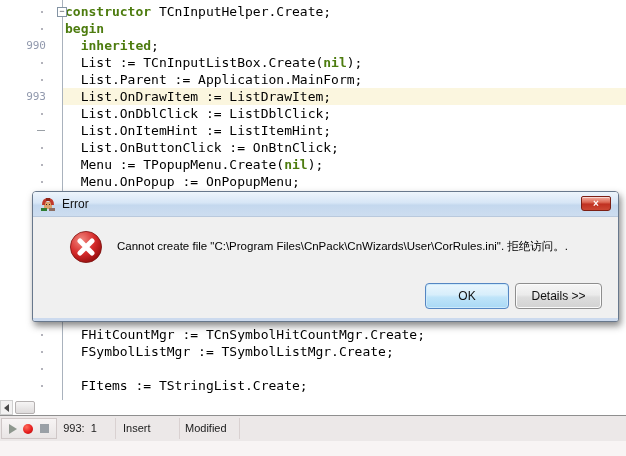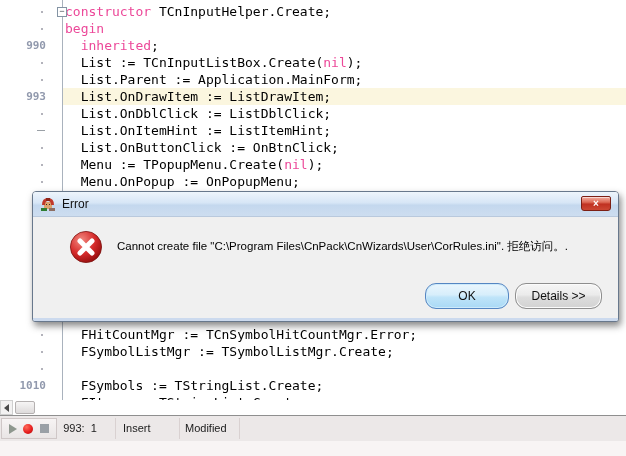--- a/index.html
+++ b/index.html
@@ -11,28 +11,28 @@
   #editor { position:absolute; left:0; top:0; width:626px; height:400px;
             background:#fff; overflow:hidden;
             font-family:"DejaVu Sans Mono","Liberation Mono",monospace;
             font-size:13px; color:#000; }
   #editor .sep { position:absolute; left:62px; top:0; width:1px; height:400px; background:#a9b2bd; }
   #code-rows { position:absolute; left:0; top:3px; width:626px; }
   .row { position:relative; height:17px; }
   .row.current::before { content:''; position:absolute; left:63px; right:0; top:0; bottom:0;
                          background:#fbf6df; }
   .gut { position:absolute; left:0; top:0; width:46px; height:17px;
-         font-size:11px; line-height:17px; text-align:right; color:#9199ad;font-weight:bold; }
+         font-size:11px; line-height:17px; text-align:right; color:#9199ad; }
   .gut.dot::after { content:''; position:absolute; right:3px; top:8px; width:2px; height:2px; background:#b3b3bb; }
   .gut.dash::after { content:''; position:absolute; right:1px; top:8px; width:8px; height:1px; background:#9aa0a6; }
   .fold { position:absolute; left:57px; top:4px; width:10px; height:10px; background:#fff;
           border:1px solid #8494a4; color:#3d4650; font-size:9px; line-height:7px;
           text-align:center; z-index:2; font-family:"Liberation Sans",sans-serif; }
   .codetext { position:absolute; left:65px; top:1px; white-space:pre; z-index:1; }
-  .codetext .kw { color:#ec4899; font-weight:normal; }
+  .codetext .kw { color:#4d7c0f; font-weight:bold; }
 
   
   #hscroll { position:absolute; left:0; top:400px; width:626px; height:15px; background:#fff; }
   #hscroll .larr { position:absolute; left:0; top:0; width:13px; height:15px;
                    background:#f3f2f2; border:1px solid #cfcfcf; }
   #hscroll .larr::after { content:''; position:absolute; left:3px; top:3px;
                    border-top:4px solid transparent; border-bottom:4px solid transparent;
                    border-right:5px solid #4a4a4a; }
   #hscroll .thumb { position:absolute; left:15px; top:1px; width:20px; height:13px;
                    background:linear-gradient(#f6f5f5,#dedbdb); border:1px solid #b5b1b1; border-radius:2px; }
@@ -82,21 +82,21 @@
   #dlg-close { position:absolute; right:7px; top:4px; width:30px; height:15px;
             background:linear-gradient(#f3b0a2,#dd6a56 40%,#c03121 55%,#cc4733);
             border:1px solid #7c1f14; border-radius:2px 2px 3px 3px;
             color:#fff; font-size:10px; line-height:13px; text-align:center; font-weight:bold;
             box-shadow:inset 0 1px 0 rgba(255,255,255,.55); cursor:pointer; }
   #dlg-body { position:relative; flex:1; background:#f0f0f0;
             border-bottom:3px solid #ccdaee; border-radius:0 0 2px 2px; }
   #err-icon { position:absolute; left:36px; top:13px; }
   #dlg-message { position:absolute; left:84px; top:22px; font-size:11.5px; color:#000; white-space:nowrap; }
   .vbtn { position:absolute; height:26px; font-size:12px; color:#111; text-align:center; line-height:24px;
-          border-radius:11px; cursor:pointer; font-family:"Liberation Sans",sans-serif; }
+          border-radius:4px; cursor:pointer; font-family:"Liberation Sans",sans-serif; }
   #btn-ok { left:392px; top:66px; width:84px;
           border:1px solid #5586c2;
           background:linear-gradient(#eaf6fd,#d7eefb 45%,#bfe4f9 55%,#a9d9f5);
           box-shadow:inset 0 0 0 1px #cdeafb; }
   #btn-details { left:482px; top:66px; width:87px;
           border:1px solid #8e8e8e;
           background:linear-gradient(#f6f6f6,#ebebeb 45%,#dddddd 55%,#d2d2d2);
           box-shadow:inset 0 0 0 1px #fbfbfb; }
 </style>
 </head>
@@ -178,33 +178,29 @@
         <div class="row">
           <span class="gut"></span>
           <span class="codetext"></span>
         </div>
         <div class="row">
           <span class="gut"></span>
           <span class="codetext"></span>
         </div>
         <div class="row">
           <span class="gut dot"></span>
-          <span class="codetext"><span>  FHitCountMgr := TCnSymbolHitCountMgr.Error;</span></span>
+          <span class="codetext"><span>  FHitCountMgr := TCnSymbolHitCountMgr.Create;</span></span>
         </div>
         <div class="row">
           <span class="gut dot"></span>
           <span class="codetext"><span>  FSymbolListMgr := TSymbolListMgr.Create;</span></span>
         </div>
         <div class="row">
           <span class="gut dot"></span>
           <span class="codetext"></span>
-        </div>
-        <div class="row">
-          <span class="gut num">1010</span>
-          <span class="codetext"><span>  FSymbols := TStringList.Create;</span></span>
         </div>
         <div class="row">
           <span class="gut dot"></span>
           <span class="codetext"><span>  FItems := TStringList.Create;</span></span>
         </div>
       </div>
     <div class="sep"></div>
   </div>
 
   <div id="dialog">

